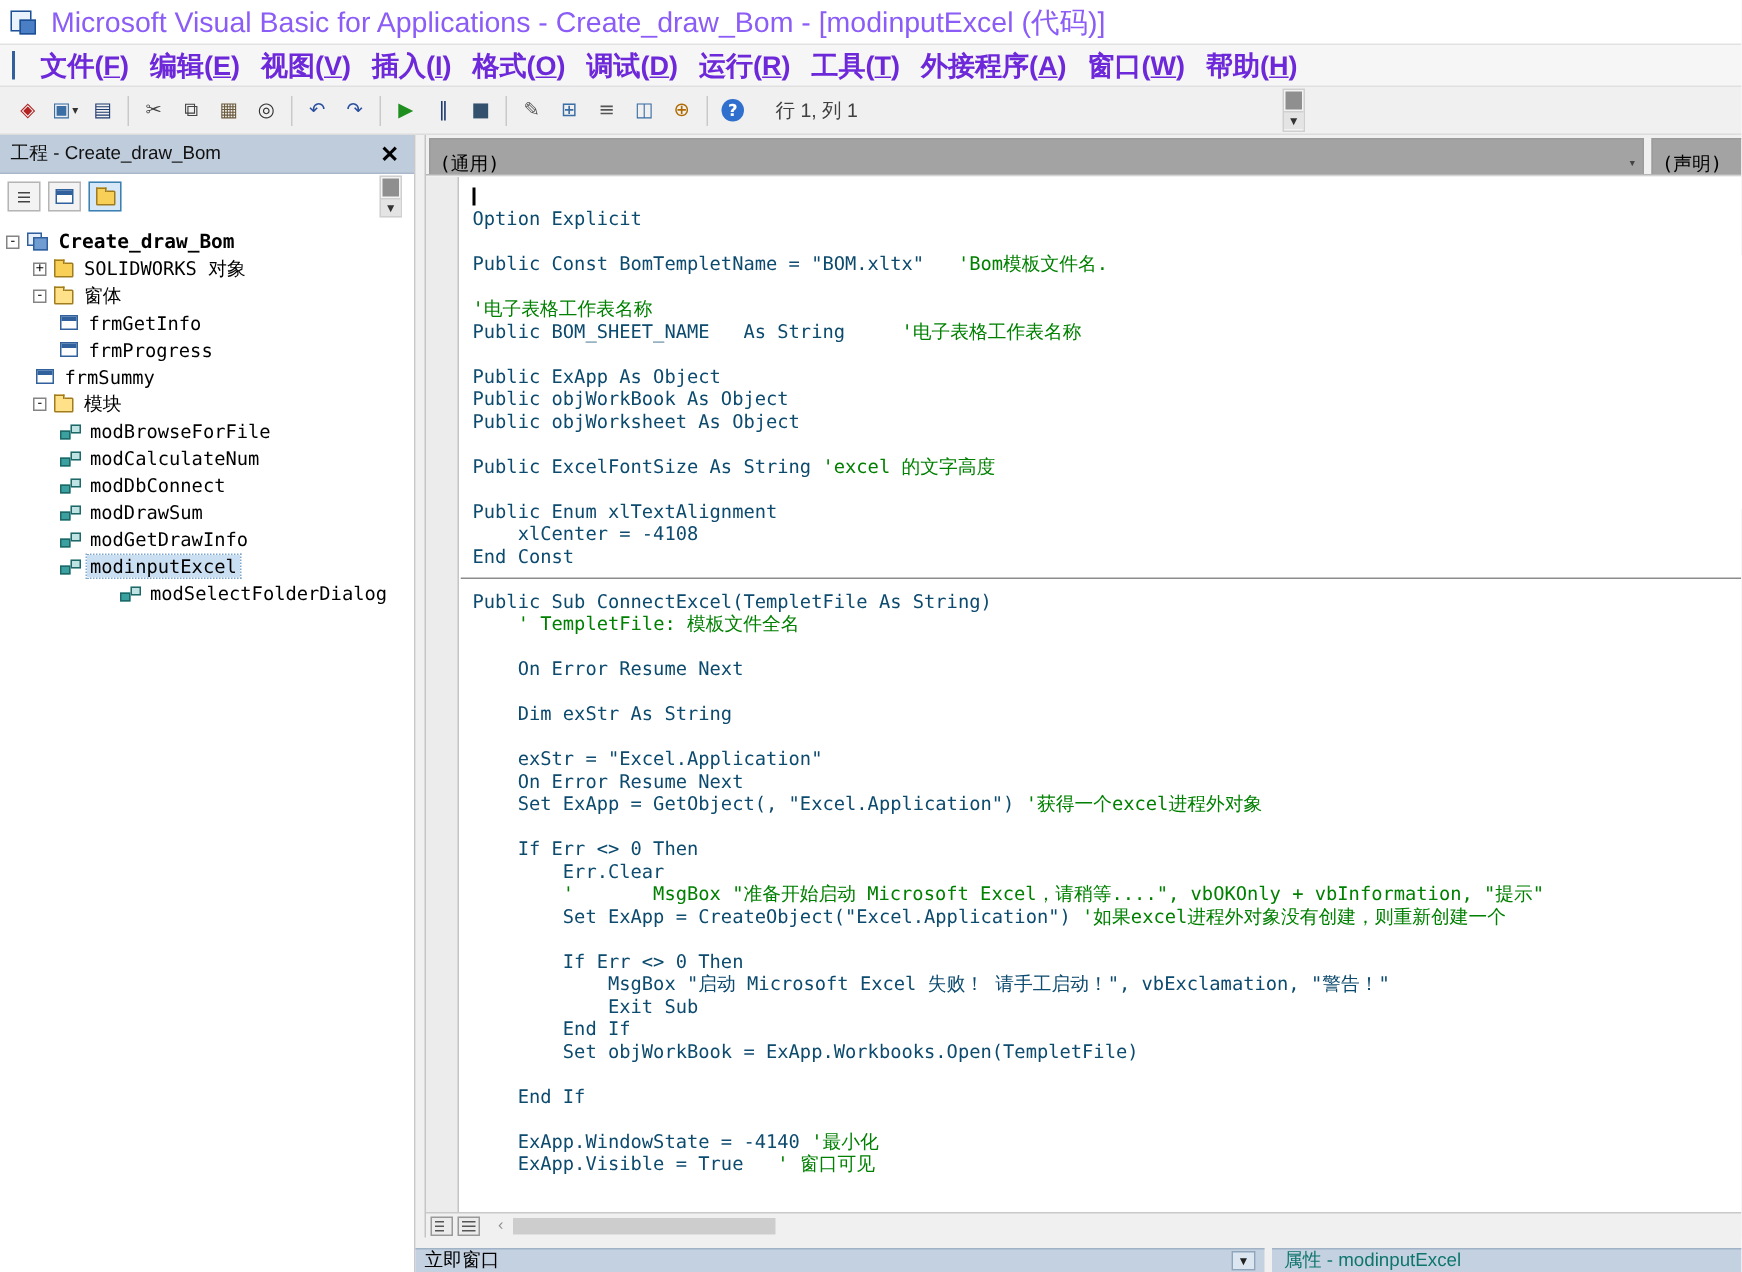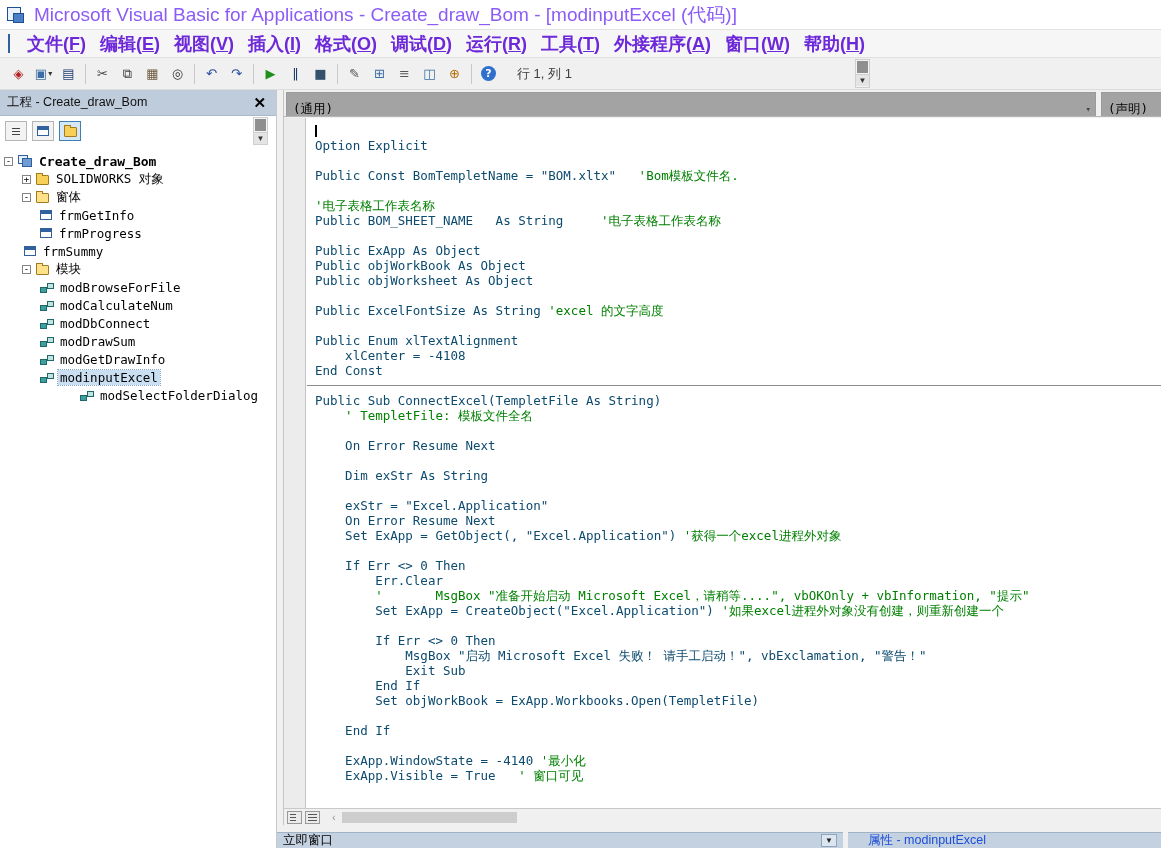--- a/index.html
+++ b/index.html
@@ -124,22 +124,22 @@
   .h-arrow { margin-left:12px; font-size:11px; color:#909090; }
   .h-thumb { width:175px; height:11px; background:#cdcdcd; margin-left:6px; }
 
   
   .immediate-bar { position:absolute; left:277px; top:832px; width:566px; height:16px;
                    background:#c4d1e1; display:flex; align-items:center; padding:0 6px;
                    font-size:12.5px; color:#000; border-top:1px solid #9fb2c6; }
   .im-arrow { margin-left:auto; width:16px; height:13px; text-align:center; font-size:8px;
               line-height:12px; color:#222; border:1px solid #8fa5bb; background:#dce6f0; }
   .properties-bar { position:absolute; left:848px; top:832px; right:0; height:16px;
-                    background:#c4d1e1; display:flex; align-items:center; padding:0 20px;
-                    font-size:12.5px; color:#1d4ed8; border-top:1px solid #9fb2c6; }
+                    background:#c4d1e1; display:flex; align-items:center; padding:0 8px;
+                    font-size:12.5px; color:#0f766e; border-top:1px solid #9fb2c6; }
 </style>
 </head>
 <body>
 
 <div class="titlebar">
   <div class="app-icon"></div>
   <span class="title-text">Microsoft Visual Basic for Applications - Create_draw_Bom - [modinputExcel (代码)]</span>
 </div>
 
 <div class="menubar">

